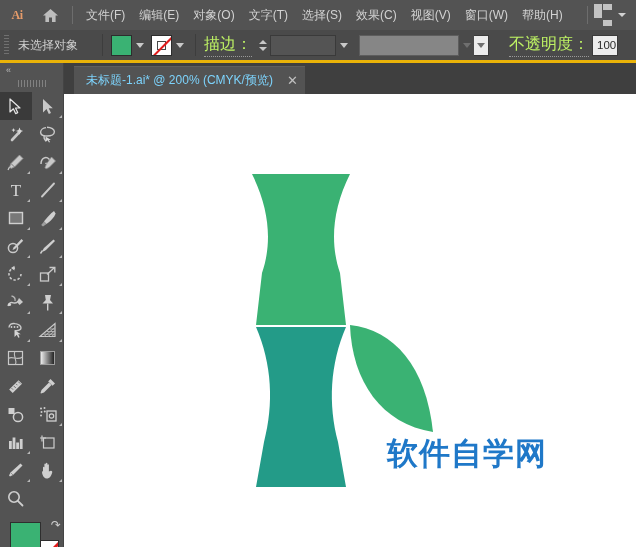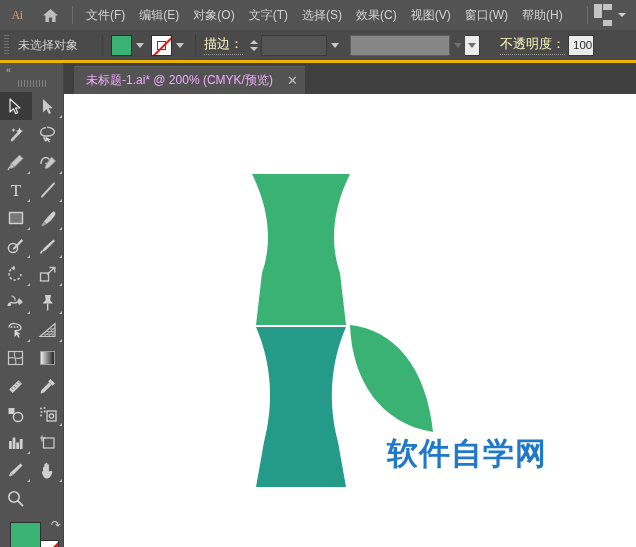--- a/index.html
+++ b/index.html
@@ -23,21 +23,21 @@
     position: absolute; left: 0; top: 0;
     width: 636px; height: 30px;
     background: #535353;
     display: flex; align-items: center;
   }
   .ai-logo {
     width: 34px; height: 30px;
     display: flex; align-items: center; justify-content: center;
     color: #e59b6a;
     font-family: "Liberation Serif", "DejaVu Serif", serif;
-    font-size: 12px; font-weight: normal;
+    font-size: 12px; font-weight: bold;
     letter-spacing: -0.5px;
   }
   .home-btn {
     width: 32px; height: 30px;
     display: flex; align-items: center; justify-content: center;
   }
   .menu-sep {
     width: 1px; height: 18px; background: #6d6d6d; margin: 0 6px;
   }
   .menu-items { display: flex; align-items: center; justify-content: space-between; }
@@ -106,21 +106,21 @@
     width: 15px; height: 21px;
     display: flex; align-items: center; justify-content: center;
   }
   .dd-arrow::after {
     content: ""; width: 0; height: 0;
     border-left: 4px solid transparent;
     border-right: 4px solid transparent;
     border-top: 5px solid #c9c9c9;
   }
   .dotted-lbl {
-    color: #fef9c3; font-size: 13px;
+    color: #bef264; font-size: 16px;
     border-bottom: 1px dotted #9a9a9a;
     padding-bottom: 1px; white-space: nowrap;
   }
   .spinner {
     width: 11px; height: 21px;
     display: flex; flex-direction: column;
     align-items: center; justify-content: center; gap: 3px;
   }
   .spinner .up {
     width: 0; height: 0;
@@ -157,21 +157,21 @@
     background: #3f3f3f;
   }
   .doc-tab {
     position: absolute; left: 10px; top: 3px;
     height: 28px; background: #535353;
     display: flex; align-items: center;
     padding: 0 7px 0 12px;
     border-top: 1px solid #5e5e5e;
   }
   .doc-tab .title {
-    color: #f0abfc; font-size: 12px; white-space: nowrap; text-align: right;
+    color: #7dd3fc; font-size: 12px; white-space: nowrap; text-align: right;
   }
   .doc-tab .close {
     color: #c0c0c0; font-size: 13px; margin-left: 14px;
     line-height: 1; cursor: pointer;
   }
 
   
   .toolbar {
     position: absolute; left: 0; top: 63px;
     width: 64px; height: 484px;

